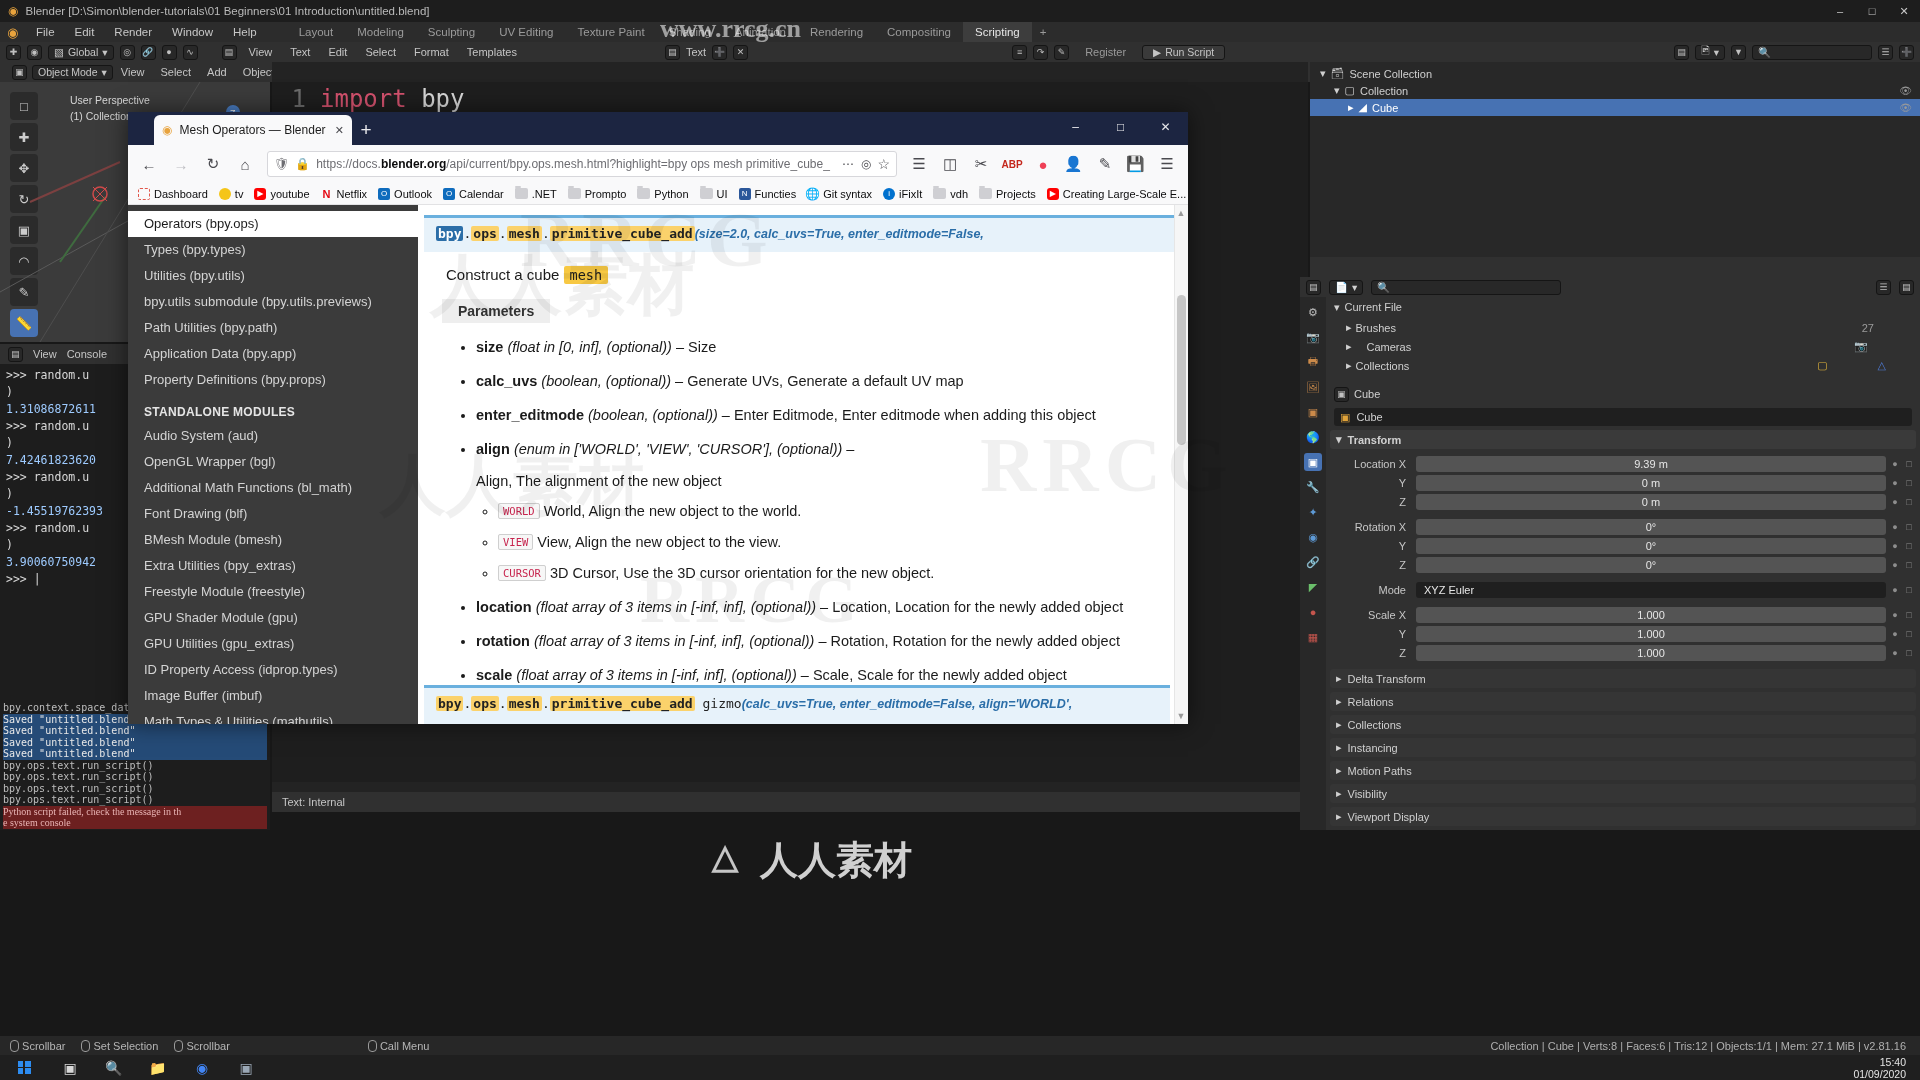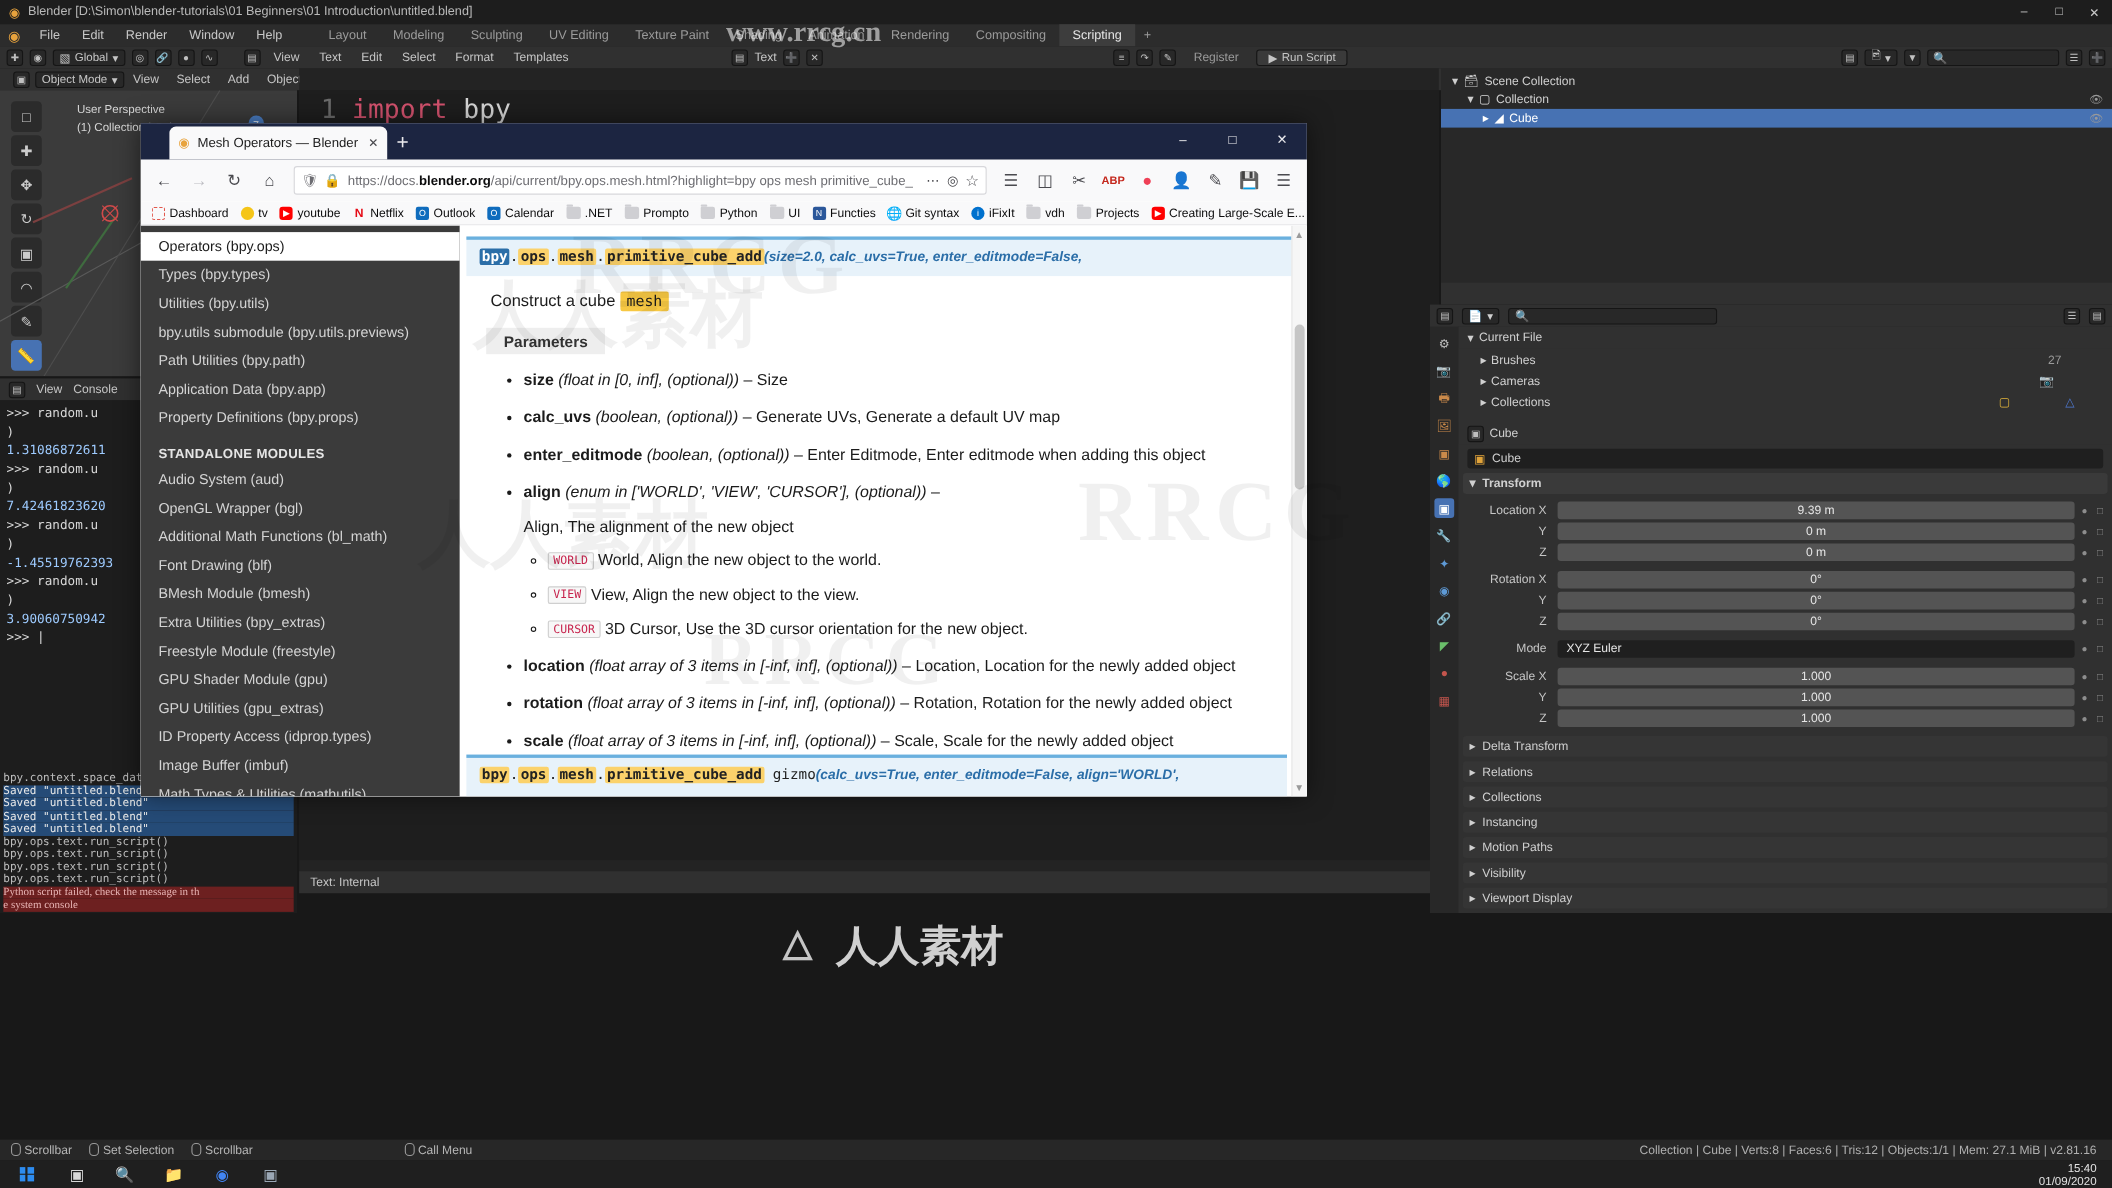--- a/index.html
+++ b/index.html
@@ -449,21 +449,21 @@
         <span>▾</span>
         <span>Current File</span>
       </div>
       <div class="pr-row" style="padding-left:14px;">
         <span>▸</span>
         <span style="flex:none;">Brushes</span>
         <span style="margin-left:auto;padding-right:40px;color:#9a9a9a;">27</span>
       </div>
       <div class="pr-row" style="padding-left:14px;">
         <span>▸</span>
-        <span style="flex:none;">Cameras</span>
+        <span style="flex:none;margin-left:11px;">Cameras</span>
         <span style="margin-left:auto;margin-right:46px;color:#6bbf6b;">📷</span>
       </div>
       <div class="pr-row" style="padding-left:14px;">
         <span>▸</span>
         <span style="flex:none;">Collections</span>
         <span style="margin-left:auto;margin-right:46px;color:#e0b33a;">▢</span>
         <span style="margin-right:28px;color:#4f7bd6;">△</span>
       </div>
 
       <div class="pr-breadcrumb" style="margin-top:10px;">

